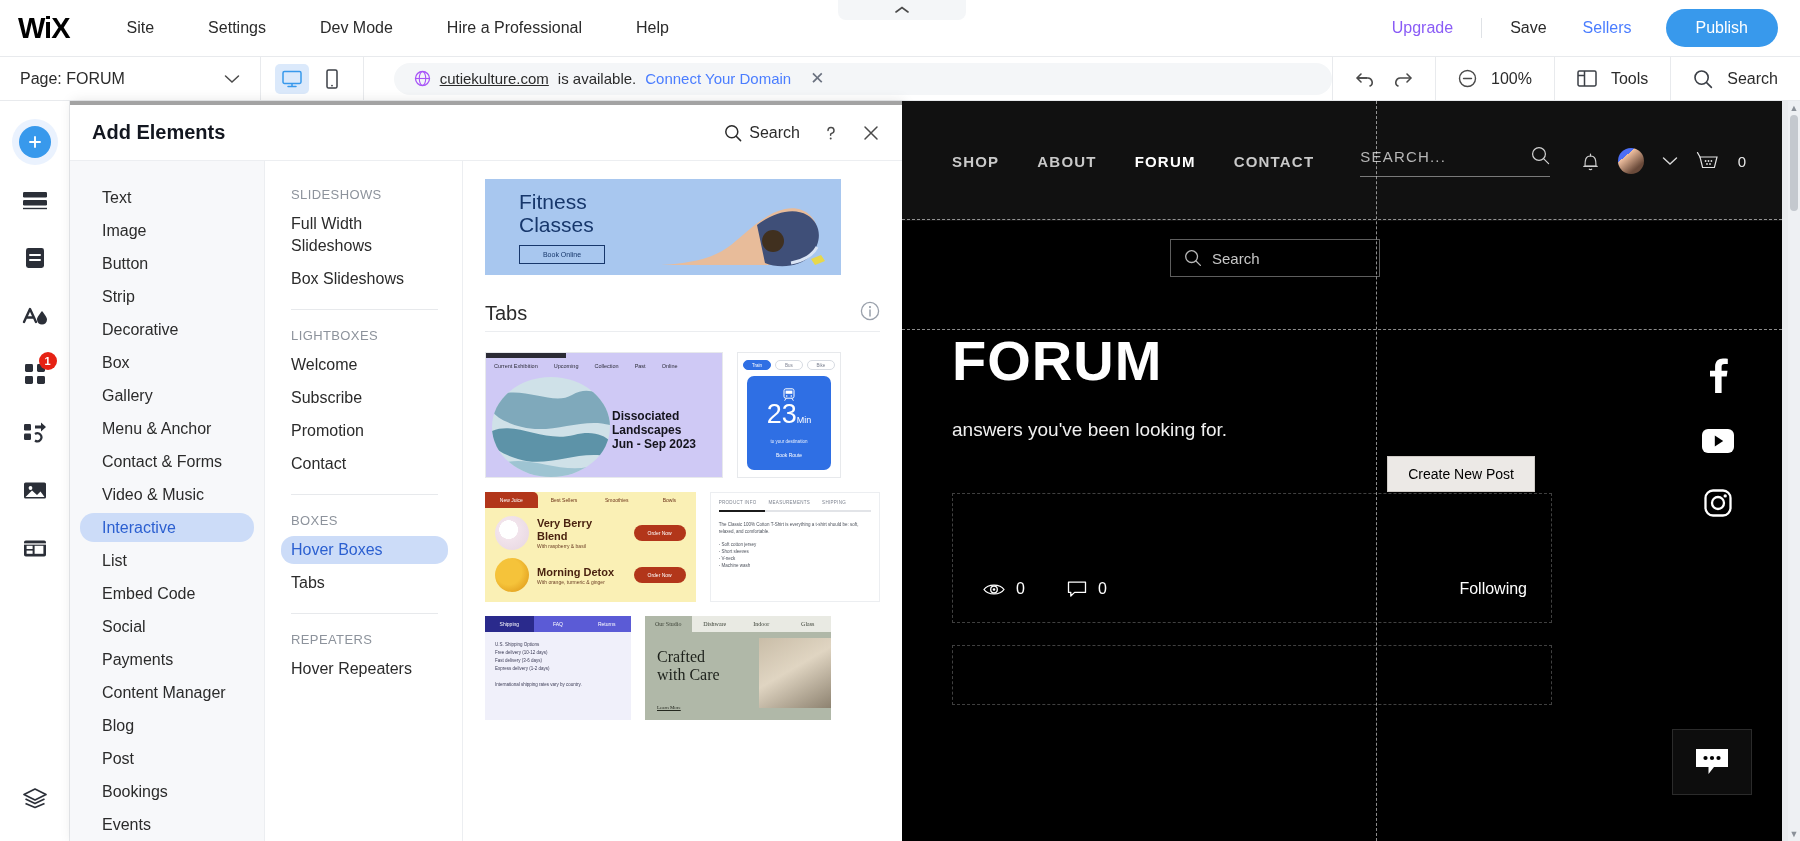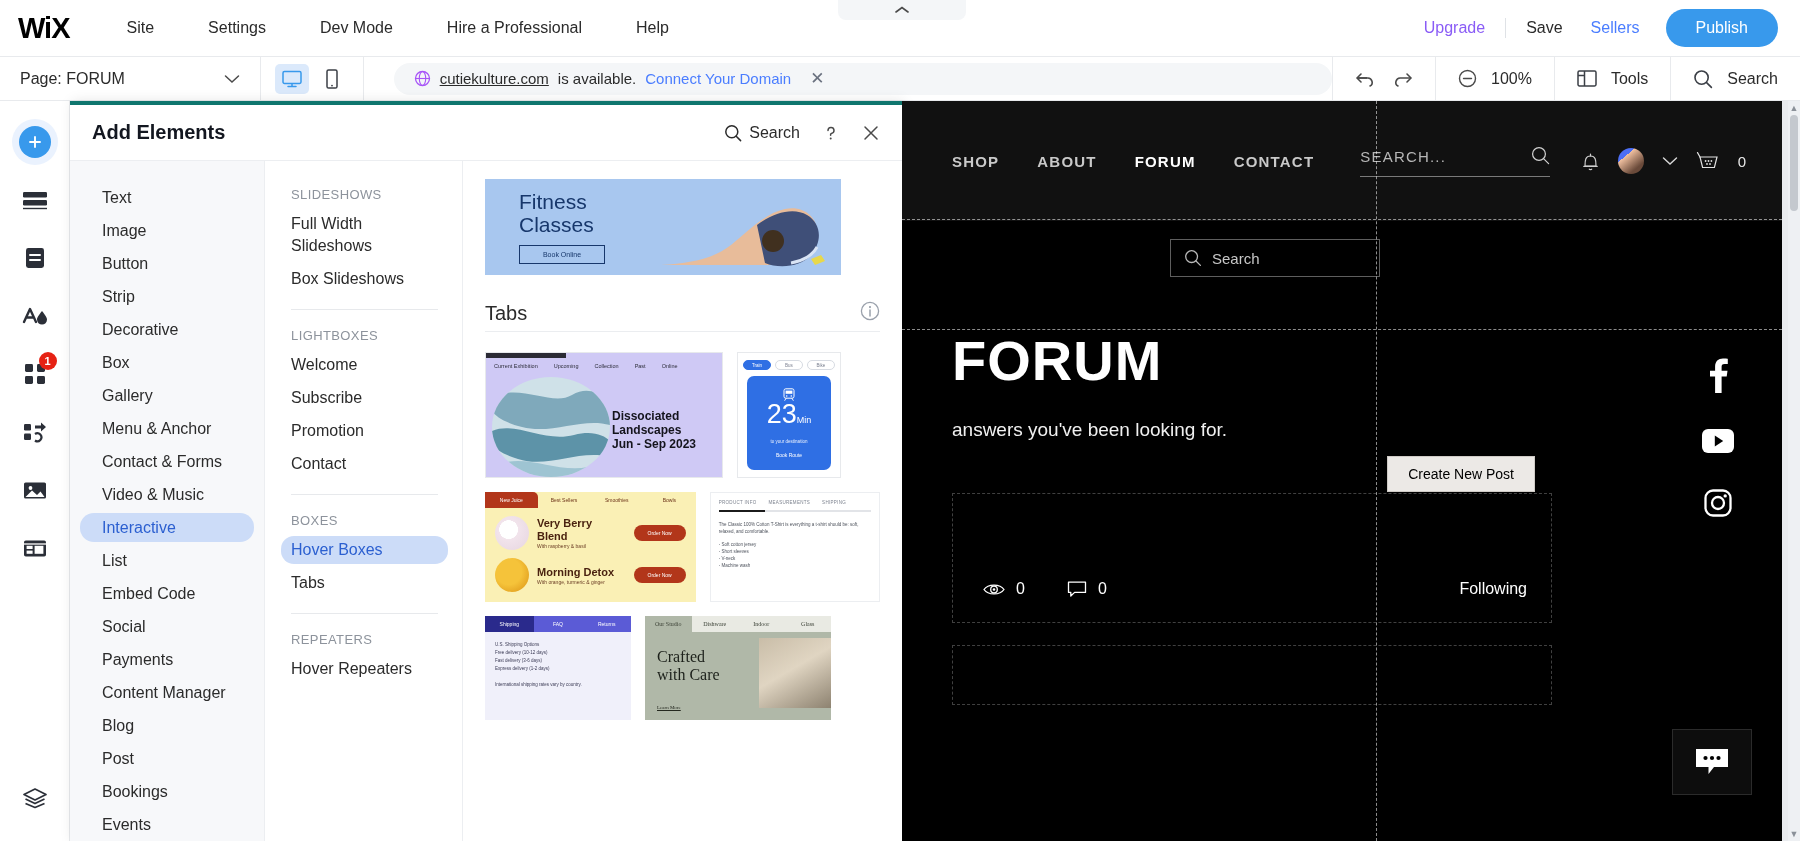--- a/index.html
+++ b/index.html
@@ -19,21 +19,21 @@
   .wix-logo {
     margin-left: 18px; font-size: 29px; font-weight: 700; letter-spacing: -1px;
     color: #000; font-family: "Liberation Sans", sans-serif;
   }
   .topmenu { display: flex; align-items: center; margin-left: 38px; gap: 16px; }
   .topmenu-item {
     font-size: 16px; color: #2b2b2b; padding: 6px 19px; cursor: pointer;
     border-radius: 4px; white-space: nowrap;
   }
   .topbar-right {
-    margin-left: auto; display: flex; align-items: center; gap: 0; margin-right: 22px;
+    margin-left: auto; display: flex; align-items: center; gap: 8px; margin-right: 22px;
   }
   .link-upgrade { font-size: 16px; color: #8a5cf6; padding: 6px 14px; cursor: pointer; }
   .topbar-sep { width: 1px; height: 20px; background: #dfe2e6; margin: 0 6px; }
   .link-save { font-size: 16px; color: #2b2b2b; padding: 6px 14px; cursor: pointer; }
   .link-preview { font-size: 16px; color: #4a7dff; padding: 6px 14px; cursor: pointer; }
   .btn-publish {
     background: #3899ec; color: #fff; font-size: 16px; border: none; border-radius: 19px;
     padding: 10px 30px; margin-left: 12px; cursor: pointer;
   }
   .topnotch {
@@ -87,21 +87,21 @@
     display: flex; align-items: center; justify-content: center; }
   .badge { position: absolute; top: 1px; right: 1px; background: #e62214; color: #fff;
     font-size: 11px; width: 18px; height: 18px; border-radius: 50%;
     display: flex; align-items: center; justify-content: center; font-weight: 600; }
   .rail-bottom { margin-top: auto; margin-bottom: 20px; }
 
   
   .panel {
     position: absolute; top: 101px; left: 70px; width: 832px; height: 740px;
     background: #fff; box-shadow: 2px 0 12px rgba(0,0,0,.10);
-    border-top: 4px solid #0f766e;
+    border-top: 4px solid #a3a3a3;
   }
   .panel-head { height: 56px; display: flex; align-items: center; padding: 0 22px;
     border-bottom: 1px solid #eceef1; }
   .panel-title { font-size: 20px; font-weight: 700; color: #131720; }
   .panel-head-right { margin-left: auto; display: flex; align-items: center; gap: 22px; }
   .panel-search { display: flex; align-items: center; gap: 7px; cursor: pointer; }
   .panel-search span { font-size: 16px; color: #2b2b2b; }
   .panel-icon-btn { cursor: pointer; display: flex; align-items: center; color: #4a4a4a; }
   .panel-body { display: flex; height: 684px; }
   .cat-col { width: 195px; background: #f7f8fa; padding: 22px 0 0 0; height: 684px;

